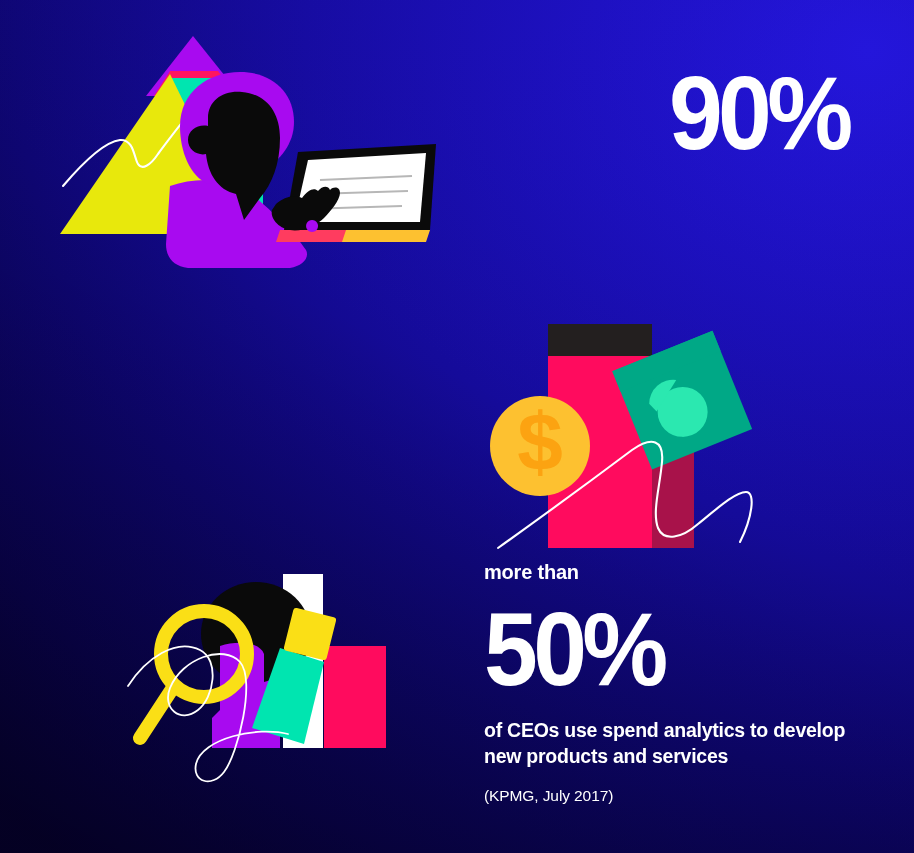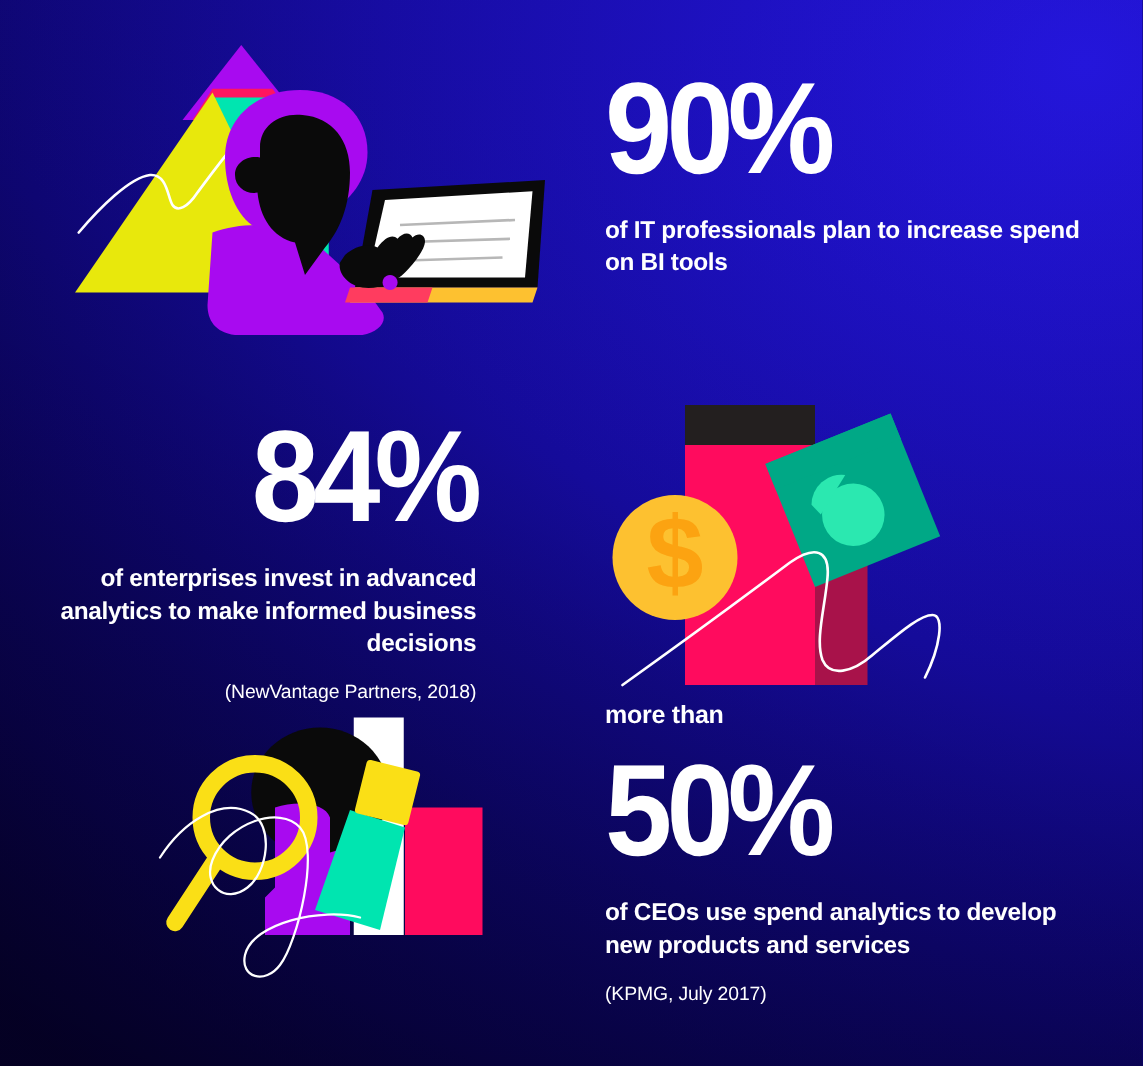--- a/index.html
+++ b/index.html
@@ -65,21 +65,21 @@
     font-weight: 400;
     line-height: 1.3;
     margin-top: 16px;
     letter-spacing: -0.1px;
   }
 
   .block-right { text-align: right; }
   .block-right .desc { margin-left: auto; }
 
   
-  #block-90  { left: 484px; top: 56px;  width: 392px; }
+  #block-90  { left: 484px; top: 66px;  width: 392px; text-align: right; }
   #block-84  { right: 533px; top: 335px; width: 345px; }
   #block-50  { left: 484px; top: 560px; width: 392px; }
 
   #art-reading { left: 58px;  top: 34px; }
   #art-money   { left: 470px; top: 280px; }
   #art-search  { left: 128px; top: 558px; }
 </style>
 </head>
 <body>
 
@@ -162,28 +162,22 @@
 
       <circle cx="76" cy="96" r="43" fill="none" stroke="#FADF16" stroke-width="14"></circle>
       <path d="M46 128 L12 180" stroke="#FADF16" stroke-width="14" stroke-linecap="round"></path>
 
       <path d="M0 128 C18 100 48 80 72 92 C92 102 86 140 70 152 C52 166 34 150 42 130 C54 100 96 86 112 104 C128 122 110 196 96 214 C84 230 64 224 68 206 C74 180 130 168 160 176" fill="none" stroke="#ffffff" stroke-width="1.8" stroke-linecap="round"></path>
     </svg>
   </div>
 
   <div class="stat-block block-left" id="block-90">
     <div class="big-number">90%</div>
-    <div class="desc">of IT professionals plan to increase spend on BI tools</div>
   </div>
 
-  <div class="stat-block block-right" id="block-84">
-    <div class="big-number">84%</div>
-    <div class="desc">of enterprises invest in advanced analytics to make informed business decisions</div>
-    <div class="source">(NewVantage Partners, 2018)</div>
-  </div>
 
   <div class="stat-block block-left" id="block-50">
     <div class="prefix">more than</div>
     <div class="big-number">50%</div>
     <div class="desc">of CEOs use spend analytics to develop new products and services</div>
     <div class="source">(KPMG, July 2017)</div>
   </div>
 
 </div>
 

